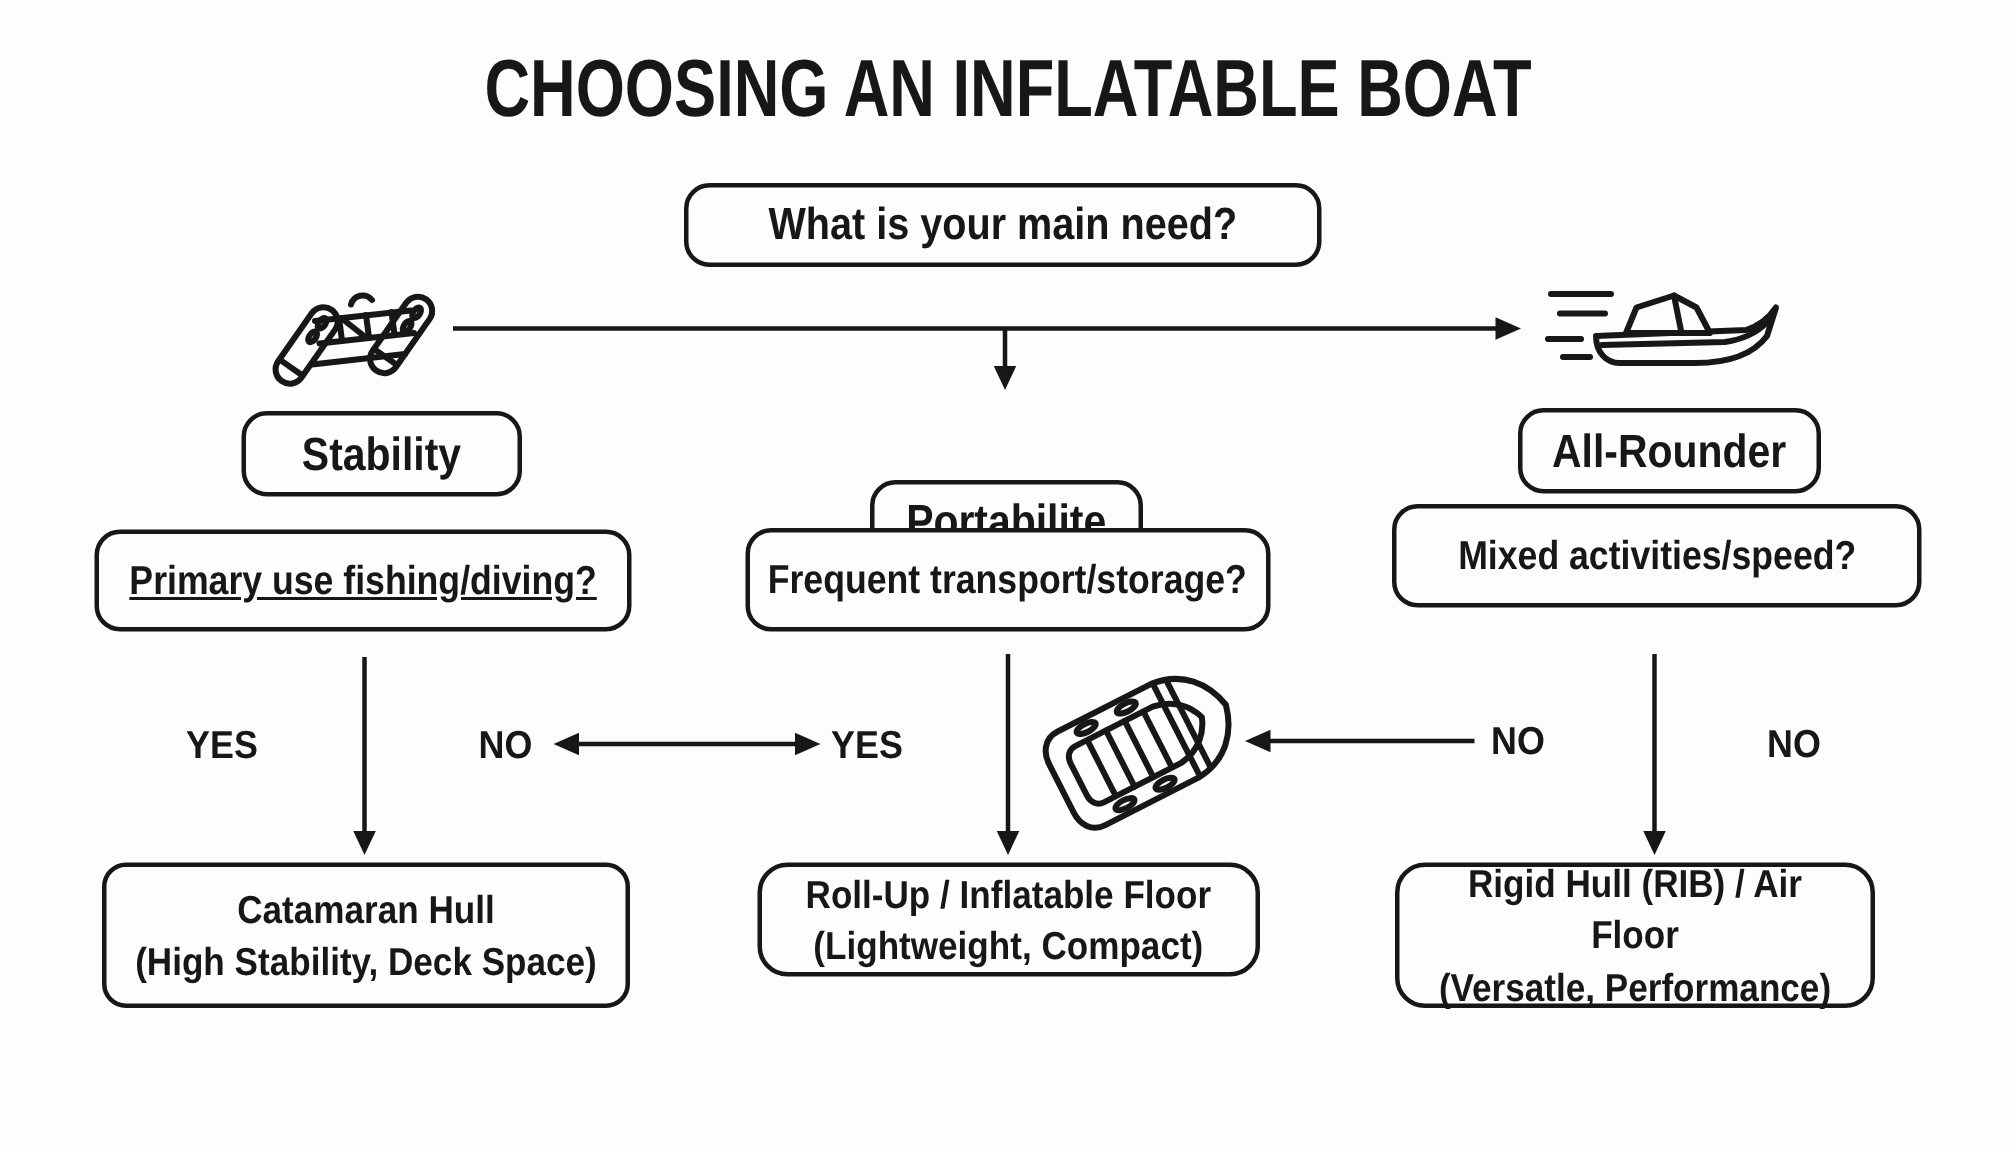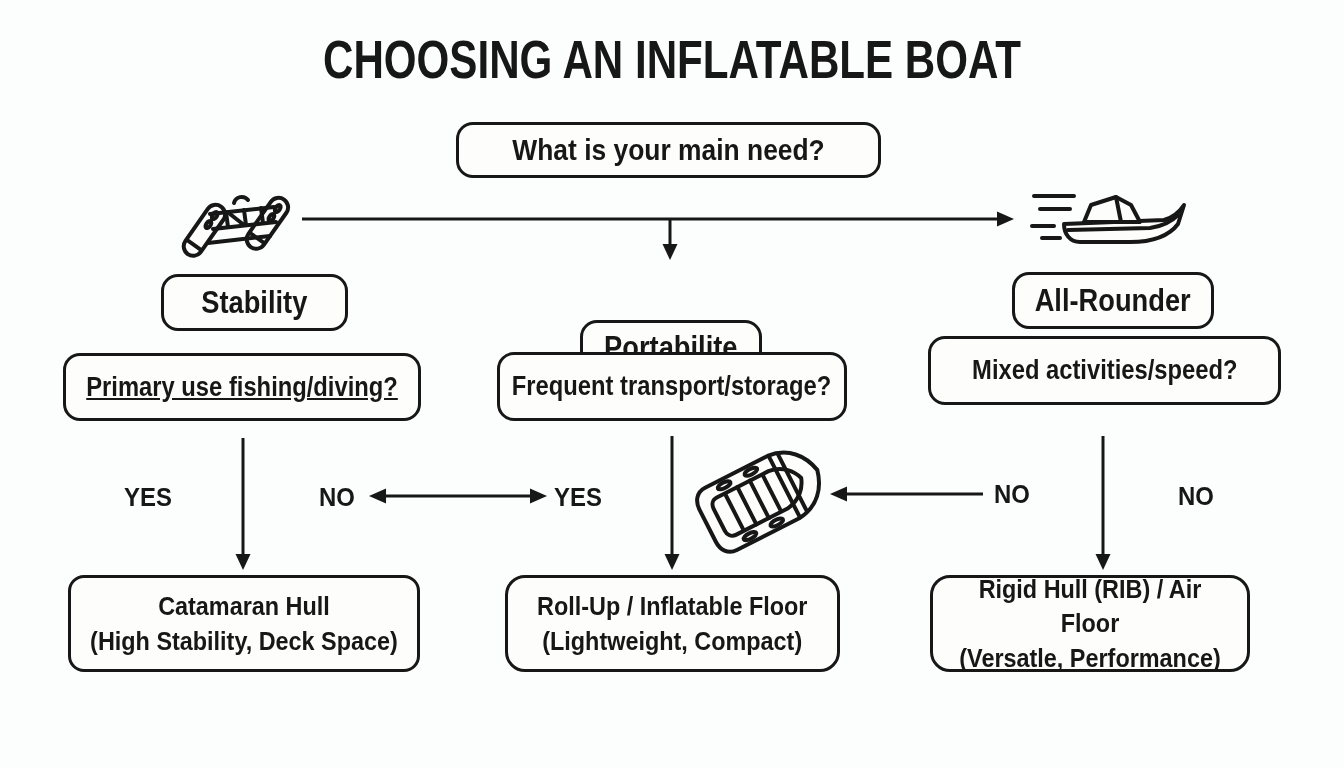--- a/index.html
+++ b/index.html
@@ -150,21 +150,21 @@
 <div class="edge-label" style="left:578px;top:497px;">YES</div>
 <div class="edge-label" style="left:1012px;top:494px;">NO</div>
 <div class="edge-label" style="left:1196px;top:496px;">NO</div>
 
 <div class="box result" style="left:68px;top:575px;width:352px;height:97px;border-radius:16px;">
   <div class="ctext" style="font-size:26px;">
     <div>Catamaran Hull</div>
     <div>(High Stability, Deck Space)</div>
   </div>
 </div>
-<div class="box result" style="left:505px;top:575px;width:335px;height:97px;border-radius:20px;">
+<div class="box result" style="left:505px;top:575px;width:335px;height:76px;border-radius:20px;">
   <div class="ctext" style="font-size:26px;">
     <div>Roll-Up / Inflatable Floor</div>
     <div>(Lightweight, Compact)</div>
   </div>
 </div>
 <div class="box result" style="left:930px;top:575px;width:320px;height:97px;border-radius:20px;">
   <div class="ctext" style="font-size:26px;">
     <div>Rigid Hull (RIB) / Air Floor</div>
     <div>(Versatle, Performance)</div>
   </div>

